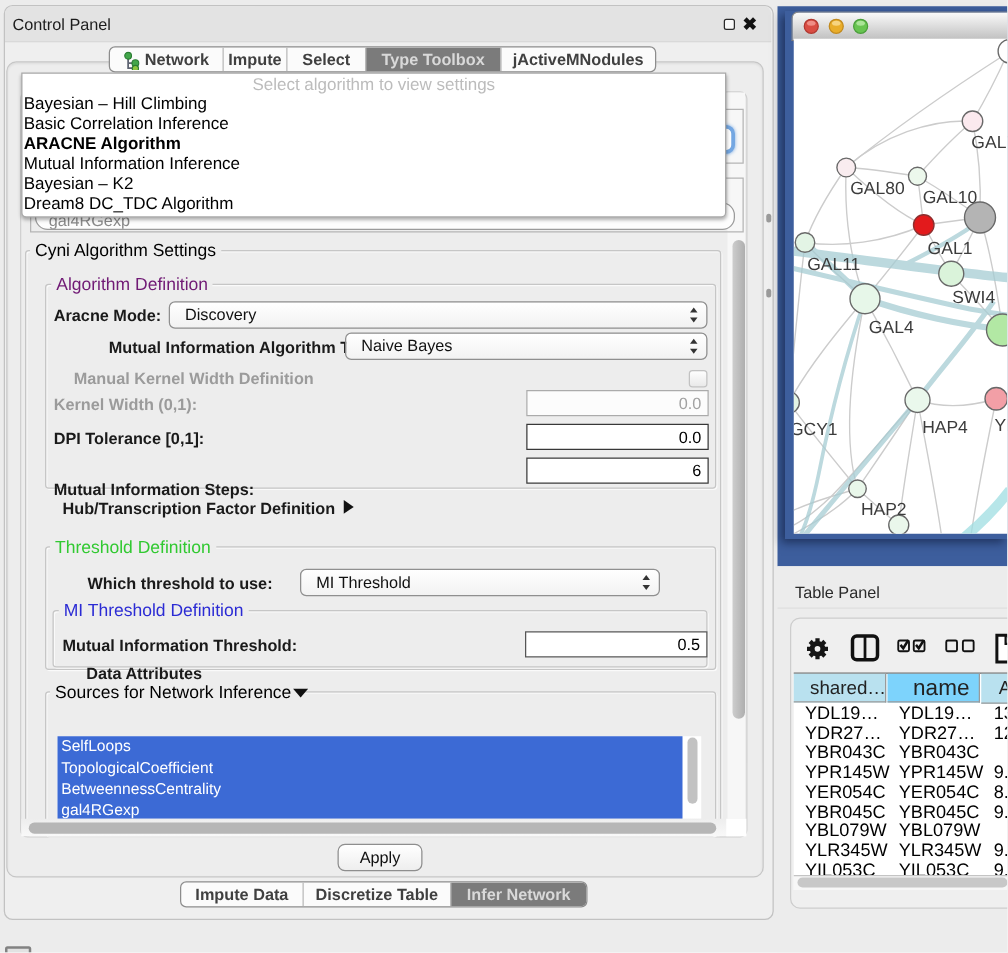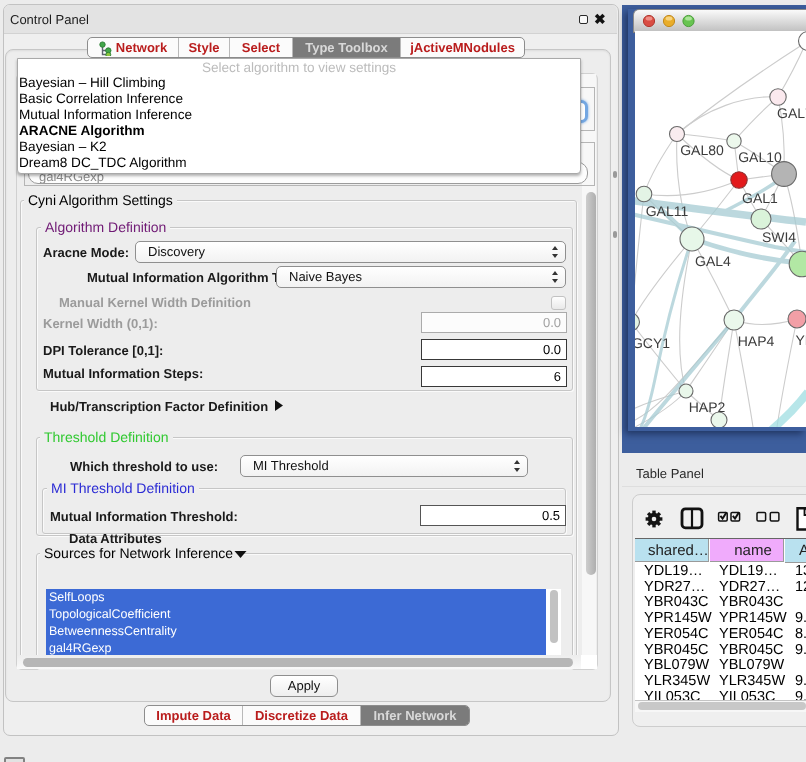--- a/index.html
+++ b/index.html
@@ -8,21 +8,21 @@
 .ab{position:absolute;}
 .fs{position:absolute;border:1px solid #c6c6c6;border-radius:3px;box-shadow:1px 1px 0 rgba(255,255,255,0.7), inset 1px 1px 0 rgba(255,255,255,0.7);}
 .fst{position:absolute;background:#ededed;padding:0 4px;font-size:14px;line-height:15px;white-space:nowrap;}
 .lbl{position:absolute;font-size:13px;font-weight:bold;color:#1a1a1a;white-space:nowrap;}
 .dis{color:#9b9b9b;}
 .combo{position:absolute;background:linear-gradient(#ffffff,#f2f2f2);border:1px solid #8f8f8f;border-radius:5px;font-size:13px;color:#111;}
 .combo .ct{position:absolute;left:12px;top:0;line-height:20px;}
 .spin{position:absolute;right:6px;top:2px;width:8px;height:16px;}
 .fld{position:absolute;background:#fff;font-size:13px;text-align:right;}
 .seg{position:absolute;display:flex;z-index:5;border:1px solid #8d8d8d;border-radius:5px;overflow:hidden;background:#fbfbfb;}
-.seg>div{font-size:13px;font-weight:bold;color:#b91c1c;text-align:center;border-right:1px solid #b9b9b9;display:flex;align-items:center;justify-content:center;}
+.seg>div{font-size:13px;font-weight:bold;color:#404040;text-align:center;border-right:1px solid #b9b9b9;display:flex;align-items:center;justify-content:center;}
 .seg>div:last-child{border-right:none;}
 .seg .sel{background:#7b7b7b;color:#d9d9d9;}
 .pitem{height:16px;line-height:16px;font-size:13.6px;color:#000;padding-left:1px;white-space:nowrap;}
 </style>
 </head>
 <body>
 <div id="root">
 
 <div class="ab" id="cpwin" style="left:3px;top:4px;width:614px;height:730px;background:#efefef;border:1px solid #c2c2c2;border-radius:7px;"></div>
 <div class="ab" id="cptitle" style="left:4px;top:5px;width:613px;height:28px;background:#e3e3e3;border-bottom:1px solid #d2d2d2;border-radius:6px 6px 0 0;"></div>
@@ -31,21 +31,21 @@
 <div class="ab" style="left:579px;top:15px;width:7px;height:7px;border:1.5px solid #2a2a2a;border-radius:2px;background:#f8f8f8;"></div>
 <div class="ab" style="left:594px;top:11px;font-size:14px;font-weight:bold;color:#111;">✖</div>
 
 <div class="seg" style="left:87px;top:37px;height:19px;">
   <div style="width:90px;"><svg width="13" height="15" viewBox="0 0 13 15" style="margin-right:4px;margin-top:2px;">
           <path d="M3.5 5.5 V13.5 H7.5 M3.5 9.5 H7.5" fill="none" stroke="#5c6270" stroke-width="1.4"></path>
           <circle cx="3.5" cy="3.6" r="2.7" fill="#42a64a" stroke="#2a7d33" stroke-width="0.9"></circle>
           <circle cx="9.3" cy="9.5" r="2.7" fill="#42a64a" stroke="#2a7d33" stroke-width="0.9"></circle>
           <circle cx="9.3" cy="13.8" r="2.5" fill="#8cc63e" stroke="#2a7d33" stroke-width="0.9"></circle>
         </svg>Network</div>
-  <div style="width:50px;">Style</div>
+  <div style="width:50px;">Impute</div>
   <div style="width:62px;">Select</div>
   <div class="sel" style="width:107px;">Type Toolbox</div>
   <div style="width:123px;">jActiveMNodules</div>
 </div>
 
 <div class="ab" style="left:5px;top:49px;width:604px;height:651px;background:#ededed;border:1px solid #c6c6c6;border-radius:8px;box-shadow:inset 0 1px 2px rgba(0,0,0,0.08);"></div>
 
 <div class="ab" style="left:16px;top:73px;width:580px;height:595px;background:#ededed;border:1px solid #d0d0d0;border-radius:6px;"></div>
 
 <div class="ab" style="left:582px;top:74px;width:14px;height:593px;background:#f7f7f7;"></div>
@@ -55,22 +55,22 @@
 <div class="ab" style="left:548px;top:100px;width:34px;height:17px;background:#fff;border:3px solid #74a7e2;border-radius:7px;box-shadow:0 0 3px #74a7e2;"></div>
 <div class="ab" style="left:24px;top:142px;width:569px;height:42px;border:1px solid #b5b5b5;"></div>
 <div class="ab" style="left:28px;top:162px;width:558px;height:20px;background:#fdfdfd;border:1px solid #9b9b9b;border-radius:10px;overflow:hidden;">
       <span style="position:absolute;left:10px;top:6px;font-size:13px;color:#8a8a8a;">gal4RGexp</span>
     </div>
 
 <div class="ab" id="popup" style="left:17px;top:58px;width:562px;height:114px;background:#fff;border:1px solid #a9a9a9;border-radius:0 0 4px 4px;box-shadow:0 2px 3px rgba(0,0,0,0.3);z-index:20;">
   <div style="height:16px;line-height:17px;text-align:center;font-size:13.6px;color:#bcbcbc;">Select algorithm to view settings</div>
   <div class="pitem">Bayesian – Hill Climbing</div>
   <div class="pitem">Basic Correlation Inference</div>
+  <div class="pitem" style="font-weight:bold;">ARACNE Algorithm</div>
   <div class="pitem">Mutual Information Inference</div>
-  <div class="pitem" style="font-weight:bold;">ARACNE Algorithm</div>
   <div class="pitem">Bayesian – K2</div>
   <div class="pitem">Dream8 DC_TDC Algorithm</div>
 </div>
 
 <div class="fs" style="left:20px;top:200px;width:555px;height:466px;"></div>
 <div class="fst" style="left:24px;top:193px;">Cyni Algorithm Settings</div>
 
 <div class="fs" style="left:36px;top:227px;width:535px;height:162px;"></div>
 <div class="fst" style="left:41px;top:220px;color:#701a75;">Algorithm Definition</div>
 
@@ -94,21 +94,21 @@
 
 <div class="lbl dis" style="left:59px;top:295px;">Manual Kernel Width Definition</div>
 <div class="ab" style="left:551px;top:296px;width:13px;height:12px;background:linear-gradient(#fefefe,#e9e9e9);border:1px solid #c2c2c2;border-radius:3px;"></div>
 
 <div class="lbl dis" style="left:43px;top:316px;">Kernel Width (0,1):</div>
 <div class="fld" style="left:421px;top:312px;width:139px;height:19px;border:1px solid #ababab;background:#fcfcfc;color:#a2a2a2;line-height:19px;padding-right:5px;">0.0</div>
 
 <div class="lbl" style="left:43px;top:343px;">DPI Tolerance [0,1]:</div>
 <div class="fld" style="left:421px;top:339px;width:139px;height:19px;border:1px solid #383838;color:#000;line-height:19px;padding-right:5px;">0.0</div>
 
-<div class="lbl" style="left:43px;top:366px;">Mutual Information Steps:</div>
+<div class="lbl" style="left:43px;top:384px;">Mutual Information Steps:</div>
 <div class="fld" style="left:421px;top:366px;width:139px;height:19px;border:1px solid #383838;color:#000;line-height:19px;padding-right:5px;">6</div>
 
 <div class="lbl" style="left:50px;top:399px;">Hub/Transcription Factor Definition</div>
 <svg class="ab" style="left:274px;top:399px;" width="10" height="13" viewBox="0 0 10 13">
       <path d="M1 1 L9 6.5 L1 12 Z" fill="#111"></path>
     </svg>
 
 <div class="fs" style="left:36px;top:437px;width:535px;height:97px;"></div>
 <div class="fst" style="left:40px;top:430px;color:#31c931;">Threshold Definition</div>
 
@@ -139,21 +139,21 @@
 <div class="ab" style="left:550px;top:590px;width:8px;height:53px;background:#c2c2c2;border-radius:4px;"></div>
 
 <div class="ab" style="left:17px;top:655px;width:580px;height:14px;background:linear-gradient(#ededed,#f9f9f9);"></div>
 <div class="ab" style="left:23px;top:658px;width:550px;height:9px;background:#b6b6b6;border-radius:4.5px;"></div>
 <div class="ab" style="left:581px;top:655px;width:16px;height:14px;background:#ffffff;"></div>
 
 <div class="ab" style="left:270px;top:675px;width:66px;height:20px;background:linear-gradient(#ffffff,#eeeeee);border:1px solid #8e8e8e;border-radius:6px;font-size:13px;text-align:center;line-height:20px;color:#111;">Apply</div>
 
 <div class="seg" style="left:144px;top:705px;height:19px;">
   <div style="width:97px;">Impute Data</div>
-  <div style="width:117px;">Discretize Data</div>
+  <div style="width:117px;">Discretize Table</div>
   <div class="sel" style="width:108px;">Infer Network</div>
 </div>
 
 <div class="ab" style="left:4px;top:757px;width:17px;height:10px;border:2px solid #828282;border-radius:2px;background:#e2e2e2;"></div>
 
 <div class="ab" id="desk" style="left:622px;top:5px;width:184px;height:448px;background:#3d5e9d;"></div>
 
 <div class="ab" style="left:628px;top:9px;width:178px;height:422px;box-shadow:-3px 3px 7px rgba(10,20,50,0.55);"></div>
 
 <div class="ab" style="left:633px;top:9px;width:173px;height:22px;background:linear-gradient(#fafafa,#bfbfbf);border-left:1px solid #8a8a8a;border-top:1px solid #888;border-bottom:1px solid #777;border-radius:6px 0 0 0;"></div>
@@ -274,21 +274,21 @@
 </g>
 <path d="M 76.4 10.9 L 78.6 13.6 L 82.6 7.2" fill="none" stroke="#111" stroke-width="2"></path>
 <path d="M 88.8 10.9 L 91 13.6 L 95 7.2" fill="none" stroke="#111" stroke-width="2"></path>
 <path d="M 153.5 3.2 L 161.5 3.2 L 167 9 L 167 24.5 L 153.5 24.5 Z" fill="#fff" stroke="#111" stroke-width="2.4"></path>
 <path d="M 160.5 3.6 L 160.5 10 L 167 10" fill="none" stroke="#111" stroke-width="1.8"></path>
 </svg>
 
 <div class="ab" style="left:635px;top:538px;width:171px;height:173px;background:#fff;border-top:1px solid #666;">
 <div style="position:absolute;left:0;top:0;width:171px;height:24px;">
   <div style="position:absolute;left:0;top:0;width:74px;height:23px;background:#b9e1ef;border-right:1px solid #9a9a9a;border-bottom:1px solid #9a9a9a;font-size:15px;text-align:center;line-height:23px;color:#222;padding-left:13px;box-sizing:border-box;">shared…</div>
-  <div style="position:absolute;left:75px;top:0;width:74px;height:23px;background:#f0abfc;border-right:1px solid #9a9a9a;border-bottom:1px solid #9a9a9a;font-size:15px;text-align:center;line-height:23px;color:#222;padding-left:13px;box-sizing:border-box;">name</div>
+  <div style="position:absolute;left:75px;top:0;width:74px;height:23px;background:#7dd3fc;border-right:1px solid #9a9a9a;border-bottom:1px solid #9a9a9a;font-size:18px;text-align:center;line-height:23px;color:#222;padding-left:13px;box-sizing:border-box;">name</div>
   <div style="position:absolute;left:150px;top:0;width:21px;height:23px;background:#b9e1ef;border-bottom:1px solid #9a9a9a;font-size:15px;line-height:23px;color:#222;padding-left:14px;">A</div>
 </div>
 <div style="position:absolute;left:0;top:24px;width:171px;height:149px;overflow:hidden;font-size:14.5px;color:#000;">
   <div style="position:absolute;left:9px;top:1px;line-height:15.7px;">YDL19…<br>YDR27…<br>YBR043C<br>YPR145W<br>YER054C<br>YBR045C<br>YBL079W<br>YLR345W<br>YIL053C</div>
   <div style="position:absolute;left:84px;top:1px;line-height:15.7px;">YDL19…<br>YDR27…<br>YBR043C<br>YPR145W<br>YER054C<br>YBR045C<br>YBL079W<br>YLR345W<br>YIL053C</div>
   <div style="position:absolute;left:160px;top:1px;line-height:15.7px;">13<br>12<br>&nbsp;<br>9.<br>8.<br>9.<br>&nbsp;<br>9.<br>9.</div>
 </div>
 </div>
 
 <div class="ab" style="left:635px;top:700px;width:171px;height:11px;background:#f7f7f7;border-top:1px solid #c4c4c4;"></div>

